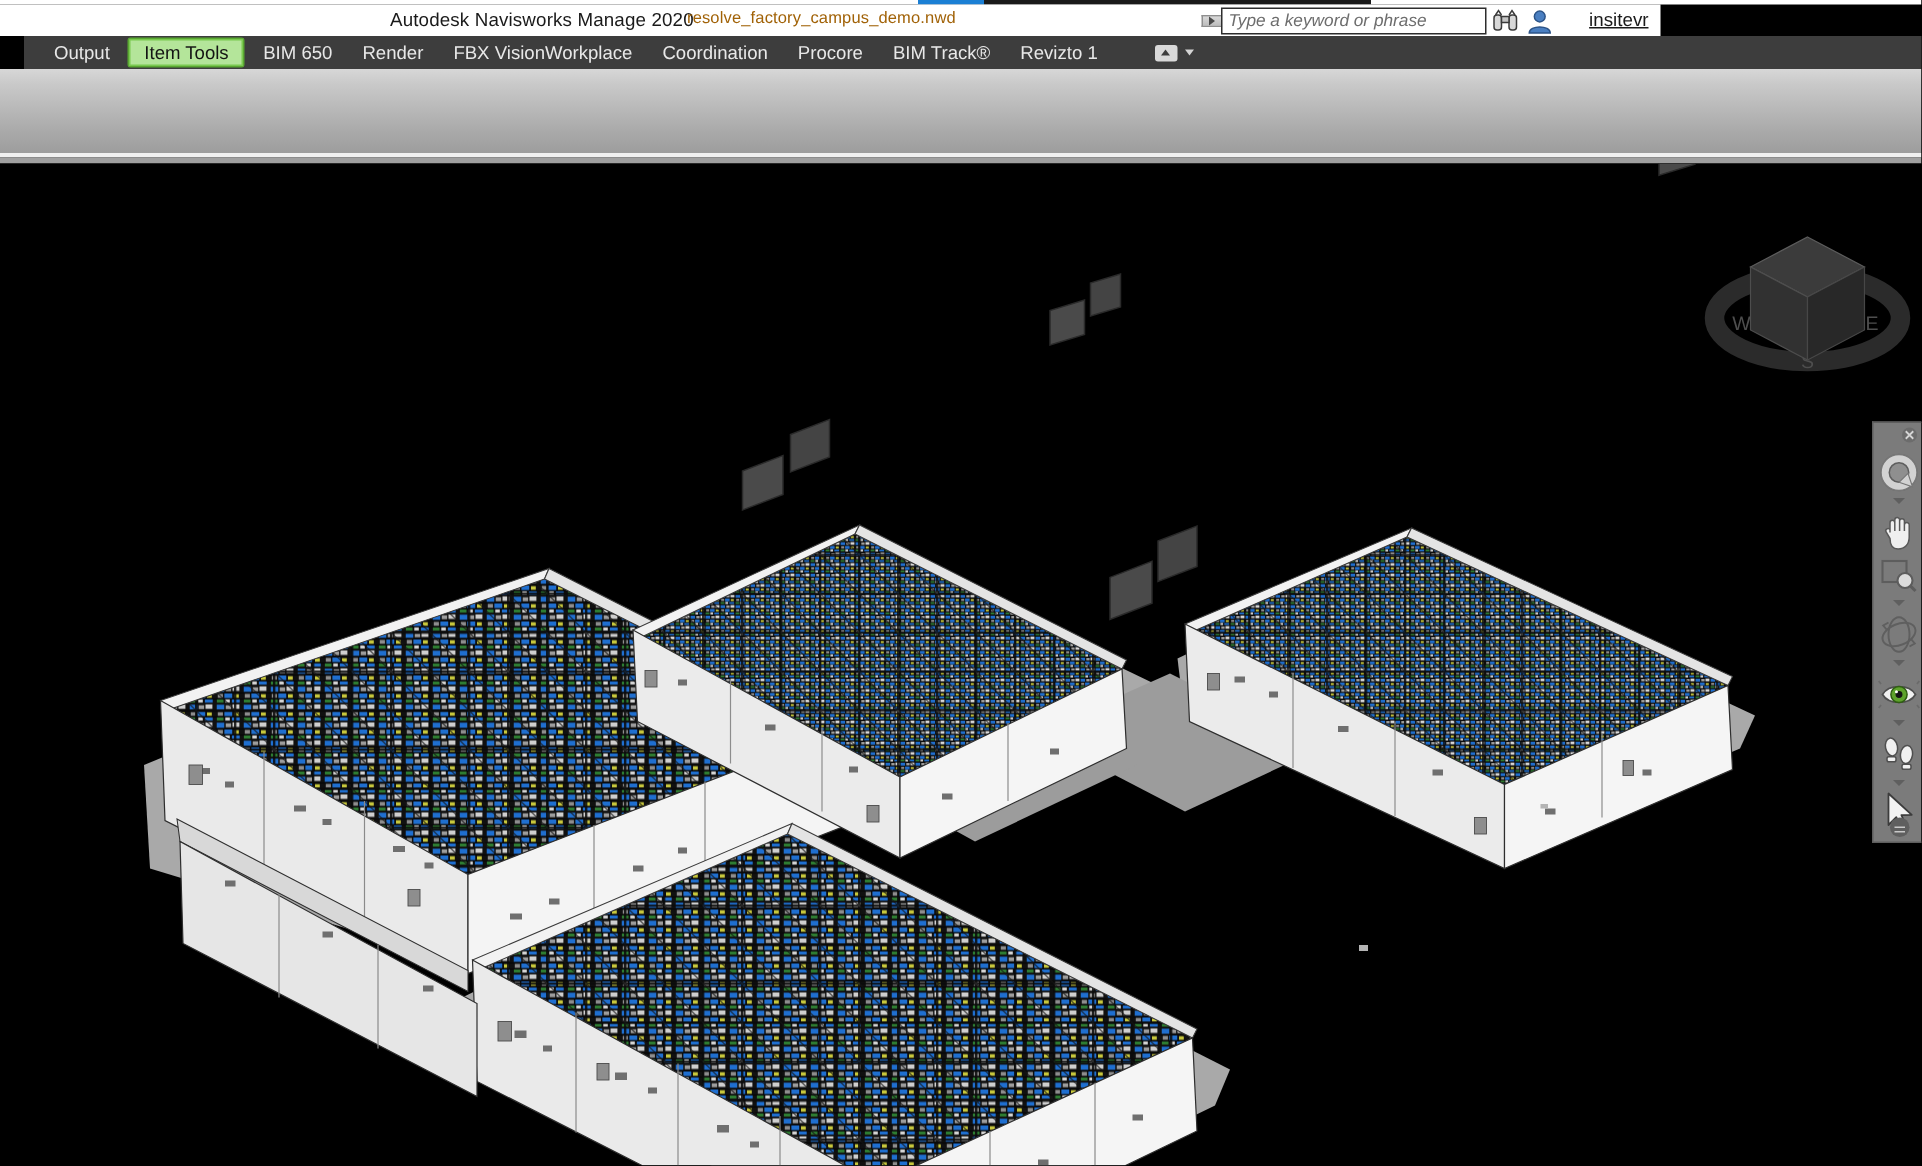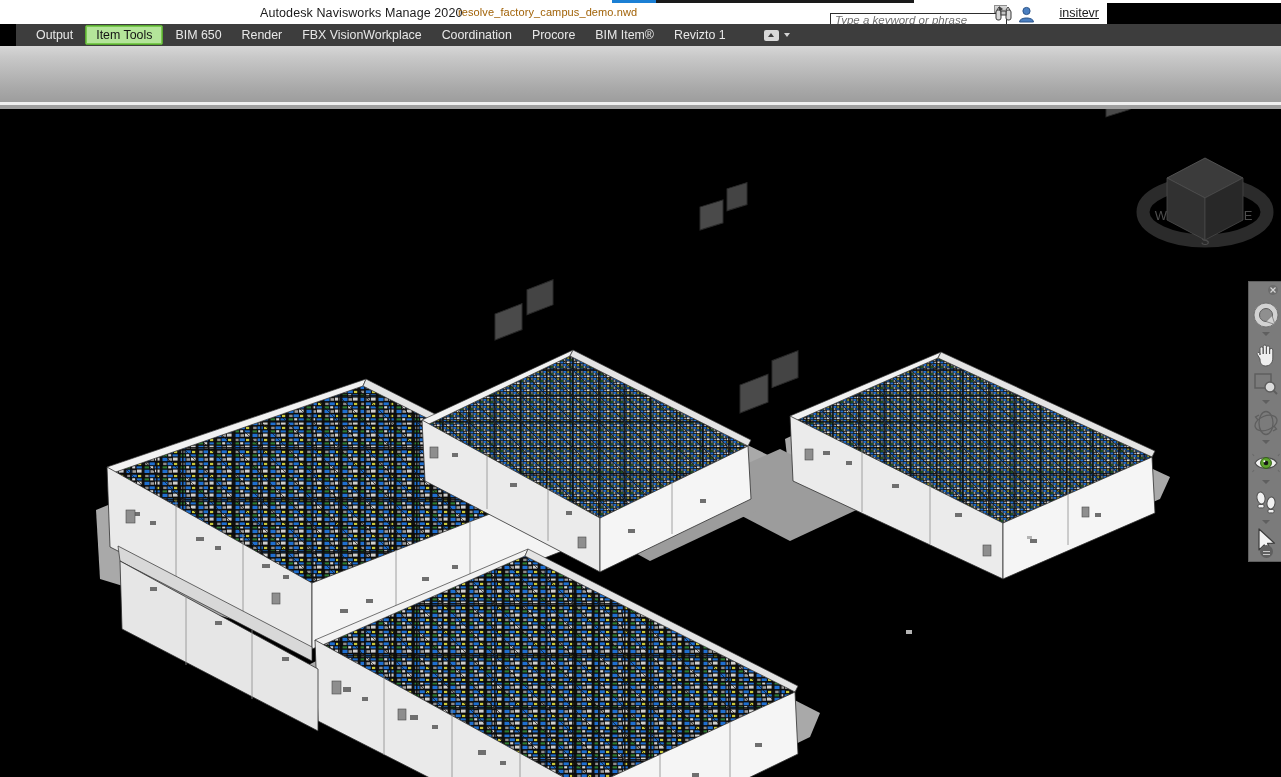--- a/index.html
+++ b/index.html
@@ -28,22 +28,22 @@
     letter-spacing: .1px;
   }
   .title-doc {
     position: absolute; left: 458px; top: 3px;
     font-size: 11px; color: #a16207; white-space: nowrap;
     letter-spacing: .1px;
   }
 
   
   .search-wrap {
-    position: absolute; right: 100px; top: 2px;
-    display: flex; align-items: flex-end; height: 18px; flex-direction: column;
+    position: absolute; right: 116px; top: 2px;
+    display: flex; align-items: center; height: 18px;
   }
   .search-arrow {
     width: 13px; background: linear-gradient(#d9d9d9,#bdbdbd);
     border: 1px solid #8f8f8f; border-right: none;
     display: flex; align-items: center; justify-content: center;
   }
   .search-arrow i {
     width: 0; height: 0; border-left: 4px solid #4a4a4a;
     border-top: 3.5px solid transparent; border-bottom: 3.5px solid transparent;
     display: block;
@@ -205,21 +205,21 @@
   </div>
 
   <div class="tabrow">
     <div class="tab">Output</div>
     <div class="tab active">Item Tools</div>
     <div class="tab">BIM 650</div>
     <div class="tab">Render</div>
     <div class="tab">FBX VisionWorkplace</div>
     <div class="tab">Coordination</div>
     <div class="tab">Procore</div>
-    <div class="tab">BIM Item®</div>
+    <div class="tab">BIM Track®</div>
     <div class="tab">Revizto 1</div>
     <div class="ribbon-min">
       <div class="chip"></div>
       <div class="caret"></div>
     </div>
   </div>
 
   <div class="ribbon-panel"></div>
   <div class="ribbon-sep"></div>
   <div class="ribbon-sep2"></div>

